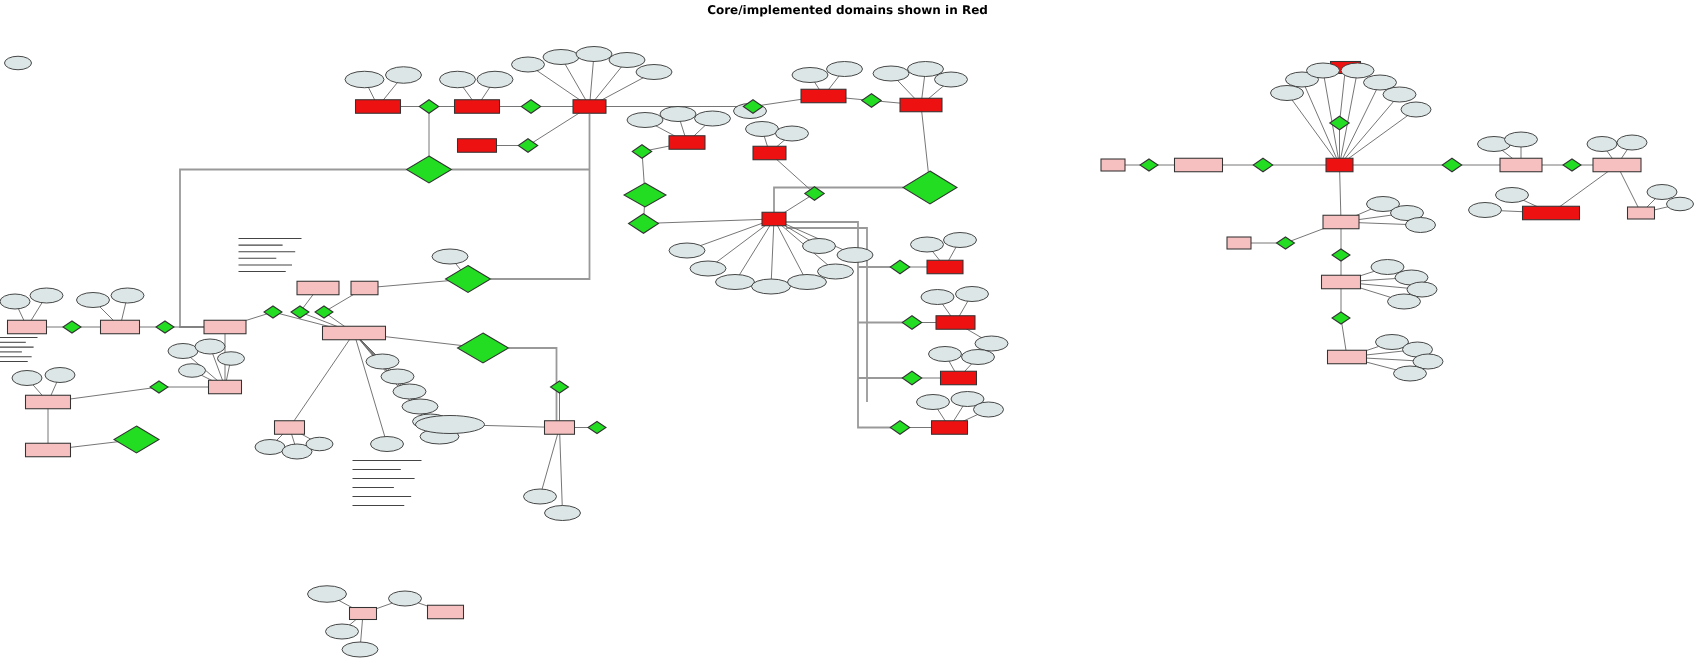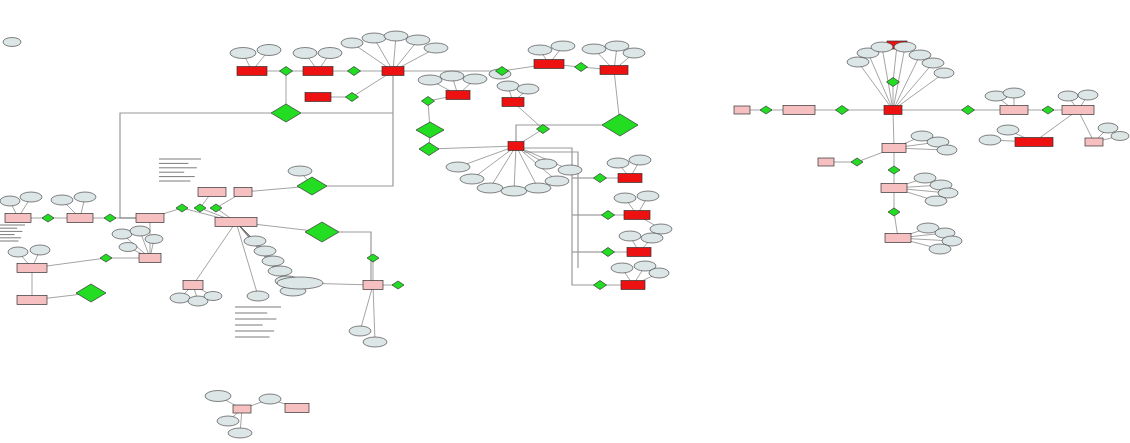--- a/index.html
+++ b/index.html
@@ -6,20 +6,21 @@
   .stage{position:relative;width:1130px;height:443px;background:#ffffff;overflow:hidden;
          font-family:"DejaVu Sans", sans-serif;}
   .diagram-title{position:absolute;top:2px;left:0;width:100%;text-align:center;
          font-size:8px;font-weight:bold;color:#000;letter-spacing:0px;}
   svg{position:absolute;top:0;left:0;}
 </style>
 </head>
 <body>
 
 <div class="stage">
+  <div class="diagram-title">Core/implemented domains shown in Red</div>
   <svg id="er-svg" width="1130" height="443" viewBox="0 0 1130 443">
       <polyline points="393,76 393,186 327,186" fill="none" stroke="#999999" stroke-width="1.2"></polyline>
       <polyline points="271,113 120,113 120,218 137,218" fill="none" stroke="#999999" stroke-width="1.2"></polyline>
       <polyline points="301,113 393,113" fill="none" stroke="#999999" stroke-width="1.2"></polyline>
       <polyline points="602,125 516,125 516,142" fill="none" stroke="#999999" stroke-width="1.2"></polyline>
       <polyline points="524,148 572,148 572,285 594,285" fill="none" stroke="#999999" stroke-width="1.2"></polyline>
       <polyline points="524,152 578,152 578,268" fill="none" stroke="#999999" stroke-width="1.2"></polyline>
       <polyline points="572,178 594,178" fill="none" stroke="#999999" stroke-width="1.2"></polyline>
       <polyline points="572,215 602,215" fill="none" stroke="#999999" stroke-width="1.2"></polyline>
       <polyline points="572,252 602,252" fill="none" stroke="#999999" stroke-width="1.2"></polyline>

